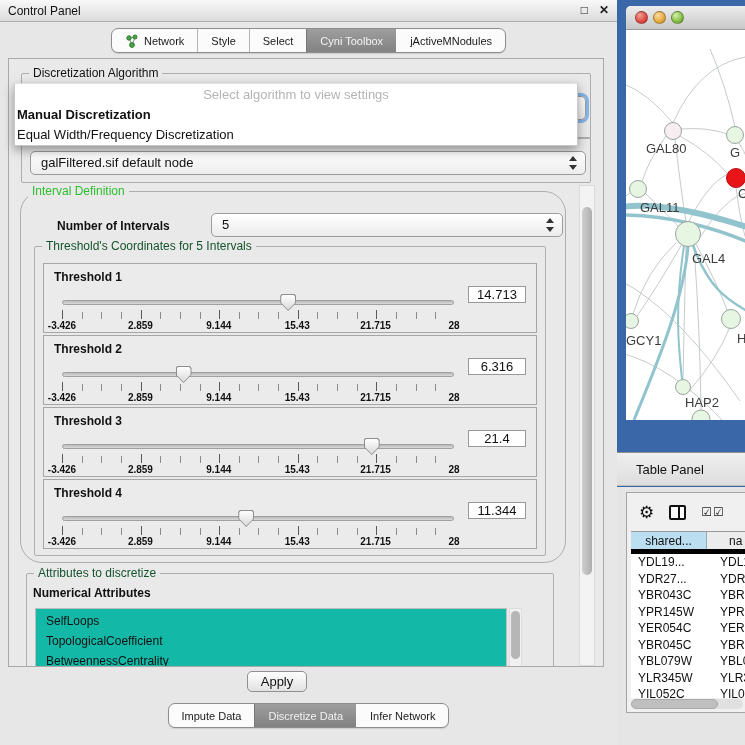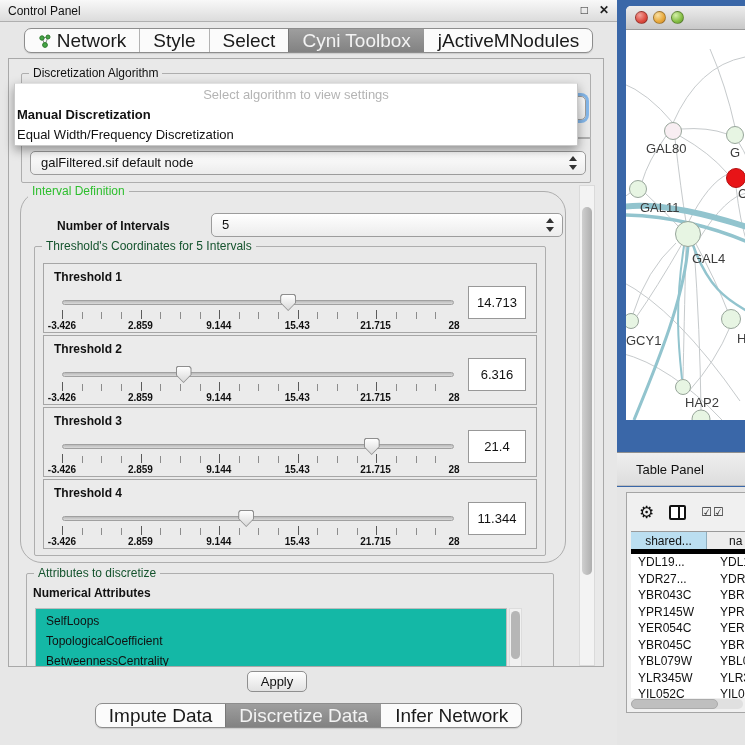--- a/index.html
+++ b/index.html
@@ -12,21 +12,21 @@
     background:linear-gradient(#F8F8F8,#DCDCDC); border-bottom:1px solid #AFAFAF; }
   .titlebar .title { position:absolute; left:8px; top:4px; font-size:12px; }
   .win-btns { position:absolute; right:8px; top:3px; display:flex; gap:11px; font-size:12px; font-weight:bold; color:#222; }
   .win-btns span { cursor:default; }
 
   .tabs-row { position:absolute; left:0; right:0; display:flex; justify-content:center; }
   .tabs-top { top:28px; }
   .tabs-bottom { top:703px; }
   .seg { display:flex; align-items:stretch; height:25px; background:#FBFBFB;
     border:1px solid #8D8D8D; border-radius:7px; overflow:hidden; box-shadow:0 1px 1px rgba(0,0,0,.12); }
-  .seg-item { display:flex; align-items:center; gap:5px; padding:0 13px; font-size:19px; color:#1A1A1A;
+  .seg-item { display:flex; align-items:center; gap:5px; padding:0 13px; font-size:11px; color:#1A1A1A;
     border-left:1px solid #B3B3B3; }
   .seg-item:first-child { border-left:none; }
   .seg-item.sel { background:linear-gradient(#9E9E9E,#828282); color:#F3F3F3; border-left:1px solid #787878; }
   .seg-item.sel + .seg-item { border-left:none; padding-left:14px; }
 
   .net-ic { width:14px; height:14px; }
 
   .content { position:absolute; left:8px; top:58px; width:596px; height:609px;
     background:#E9E9E9; border:1px solid #A9A9A9; }
 
@@ -69,21 +69,21 @@
     clip-path:polygon(10% 0,90% 0,100% 12%,100% 52%,50% 100%,0 52%,0 12%); background:#8E8E8E; }
   .handle i { position:absolute; left:1px; top:1px; right:1px; bottom:1px; clip-path:inherit;
     background:linear-gradient(#FEFEFE,#D9D9D9); display:block; }
   .ticks { position:absolute; left:0; right:-1px; top:18px; height:9px;
     background:
       repeating-linear-gradient(90deg,#5A5A5A 0 1px,transparent 1px 20%) 0 0/100% 9px no-repeat,
       repeating-linear-gradient(90deg,#8C8C8C 0 1px,transparent 1px 5%) 0 2px/100% 7px no-repeat; }
   .scale { position:absolute; left:0; right:0; top:28px; height:12px; font-size:10px; font-weight:bold; }
   .scale span { position:absolute; transform:translateX(-50%); white-space:nowrap; }
   .s0{left:0%} .s1{left:20%} .s2{left:40%} .s3{left:60%} .s4{left:80%} .s5{left:100%}
-  .val-box { position:absolute; right:10px; top:22px; width:58px; height:33px; background:#FFF;
+  .val-box { position:absolute; right:10px; top:22px; width:58px; height:17px; background:#FFF;
     border:1px solid #989898; font-size:13px; display:flex; align-items:center; justify-content:center; }
 
   .fs-attr { left:17px; top:388px; width:528px; height:120px; }
   .attr-label { position:absolute; left:6px; top:12px; font-size:12px; font-weight:bold; }
   .attr-list { position:absolute; left:8px; top:34px; width:472px; height:70px; background:#14b8a6;
     border:1px solid #BDBDBD; font-size:12px; line-height:20px; padding:2px 0 0 10px; overflow:hidden; }
   .list-scroll { position:absolute; left:482px; top:34px; width:13px; height:70px; background:#F1F1F1; border:1px solid #DDD; }
   .list-thumb { position:absolute; left:1px; top:2px; width:9px; height:48px; border-radius:5px; background:#B6B6B6; }
 
   .apply-btn { position:absolute; left:247px; top:671px; width:60px; height:21px; border:1px solid #8F8F8F;

